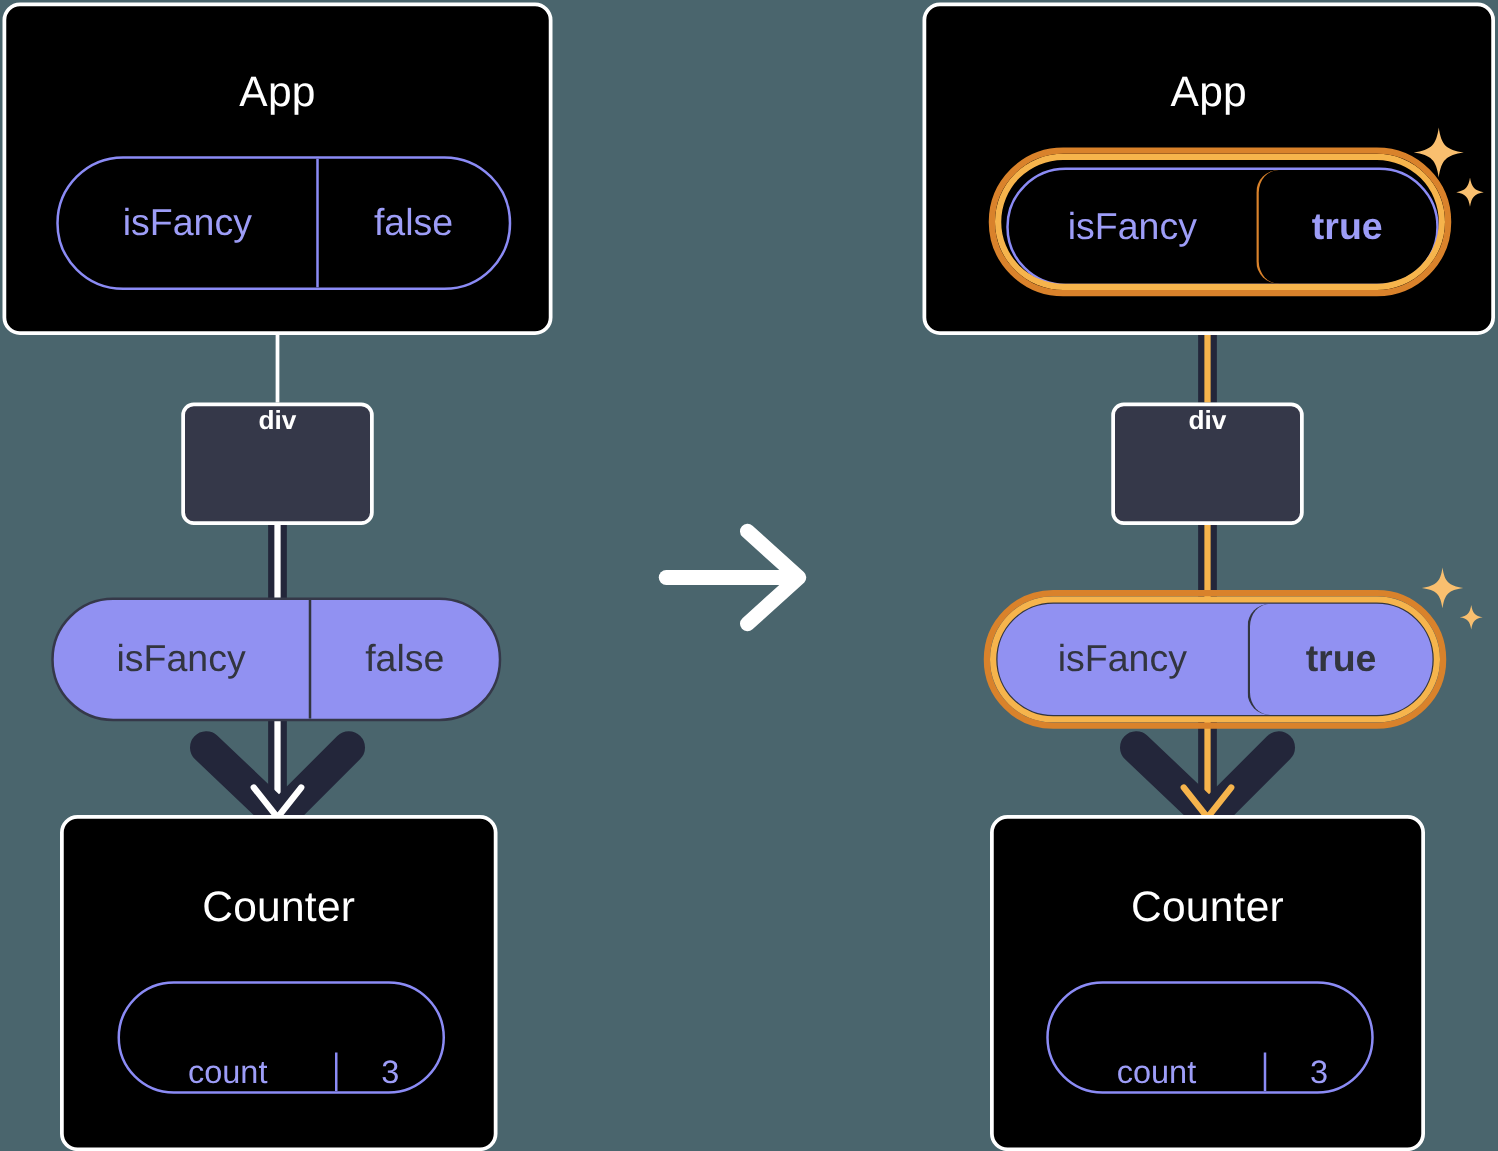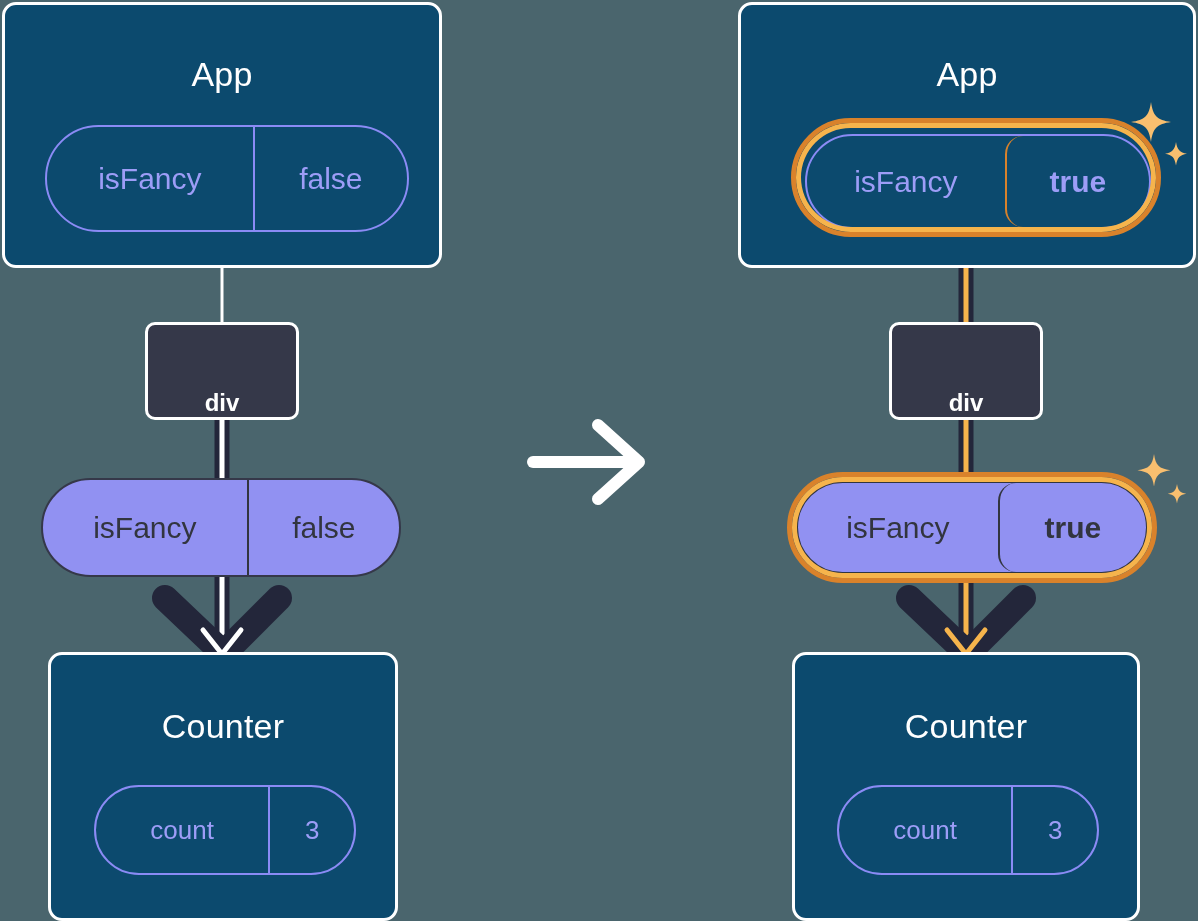--- a/index.html
+++ b/index.html
@@ -22,21 +22,21 @@
   #stage svg.layer {
     position: absolute;
     left: 0;
     top: 0;
     width: 1198px;
     height: 921px;
     overflow: visible;
   }
   .card {
     position: absolute;
-    background: #0c4a6e;
+    background: #000000;
     border: 3px solid #ffffff;
     border-radius: 14px;
     box-sizing: border-box;
     text-decoration: underline;
   }
   .card-title {
     position: absolute;
     left: 0;
     right: 0;
     text-align: center;
@@ -46,24 +46,24 @@
     letter-spacing: 0.2px;
     white-space: nowrap;
   }
   .divbox {
     position: absolute;
     background: #353849;
     border: 3px solid #ffffff;
     border-radius: 10px;
     box-sizing: border-box;
     display: flex;
-    align-items: flex-end;
+    align-items: flex-start;
     justify-content: center;
     color: #ffffff;
-    font-size: 24px;
+    font-size: 21px;
     font-weight: 700;
     z-index: 6;
   }
   
   .pill {
     position: absolute;
     box-sizing: border-box;
     display: flex;
     align-items: stretch;
     border-radius: 999px;
@@ -77,21 +77,21 @@
     white-space: nowrap;
   }
   
   .pill.ghost {
     border: 2px solid #8b8bf5;
     background: transparent;
   }
   .pill.ghost .seg { color: #9d9df7; font-size: 30px; }
   .pill.ghost .seg.value { border-left: 2px solid #8b8bf5; }
   .pill.ghost.small .seg { font-size: 26px; }
-  .pill.ghost.small { border-width: 2px; }
+  .pill.ghost.small { border-width: 2px; align-items: flex-end; }
   .pill.ghost.small .seg.value { border-left: 2px solid #8b8bf5; }
 
   
   .pill.solid {
     background: #9191f2;
     border: 2px solid #353849;
   }
   .pill.solid .seg { color: #32353f; font-size: 30px; }
   .pill.solid .seg.value { border-left: 2px solid #32353f; }
 

